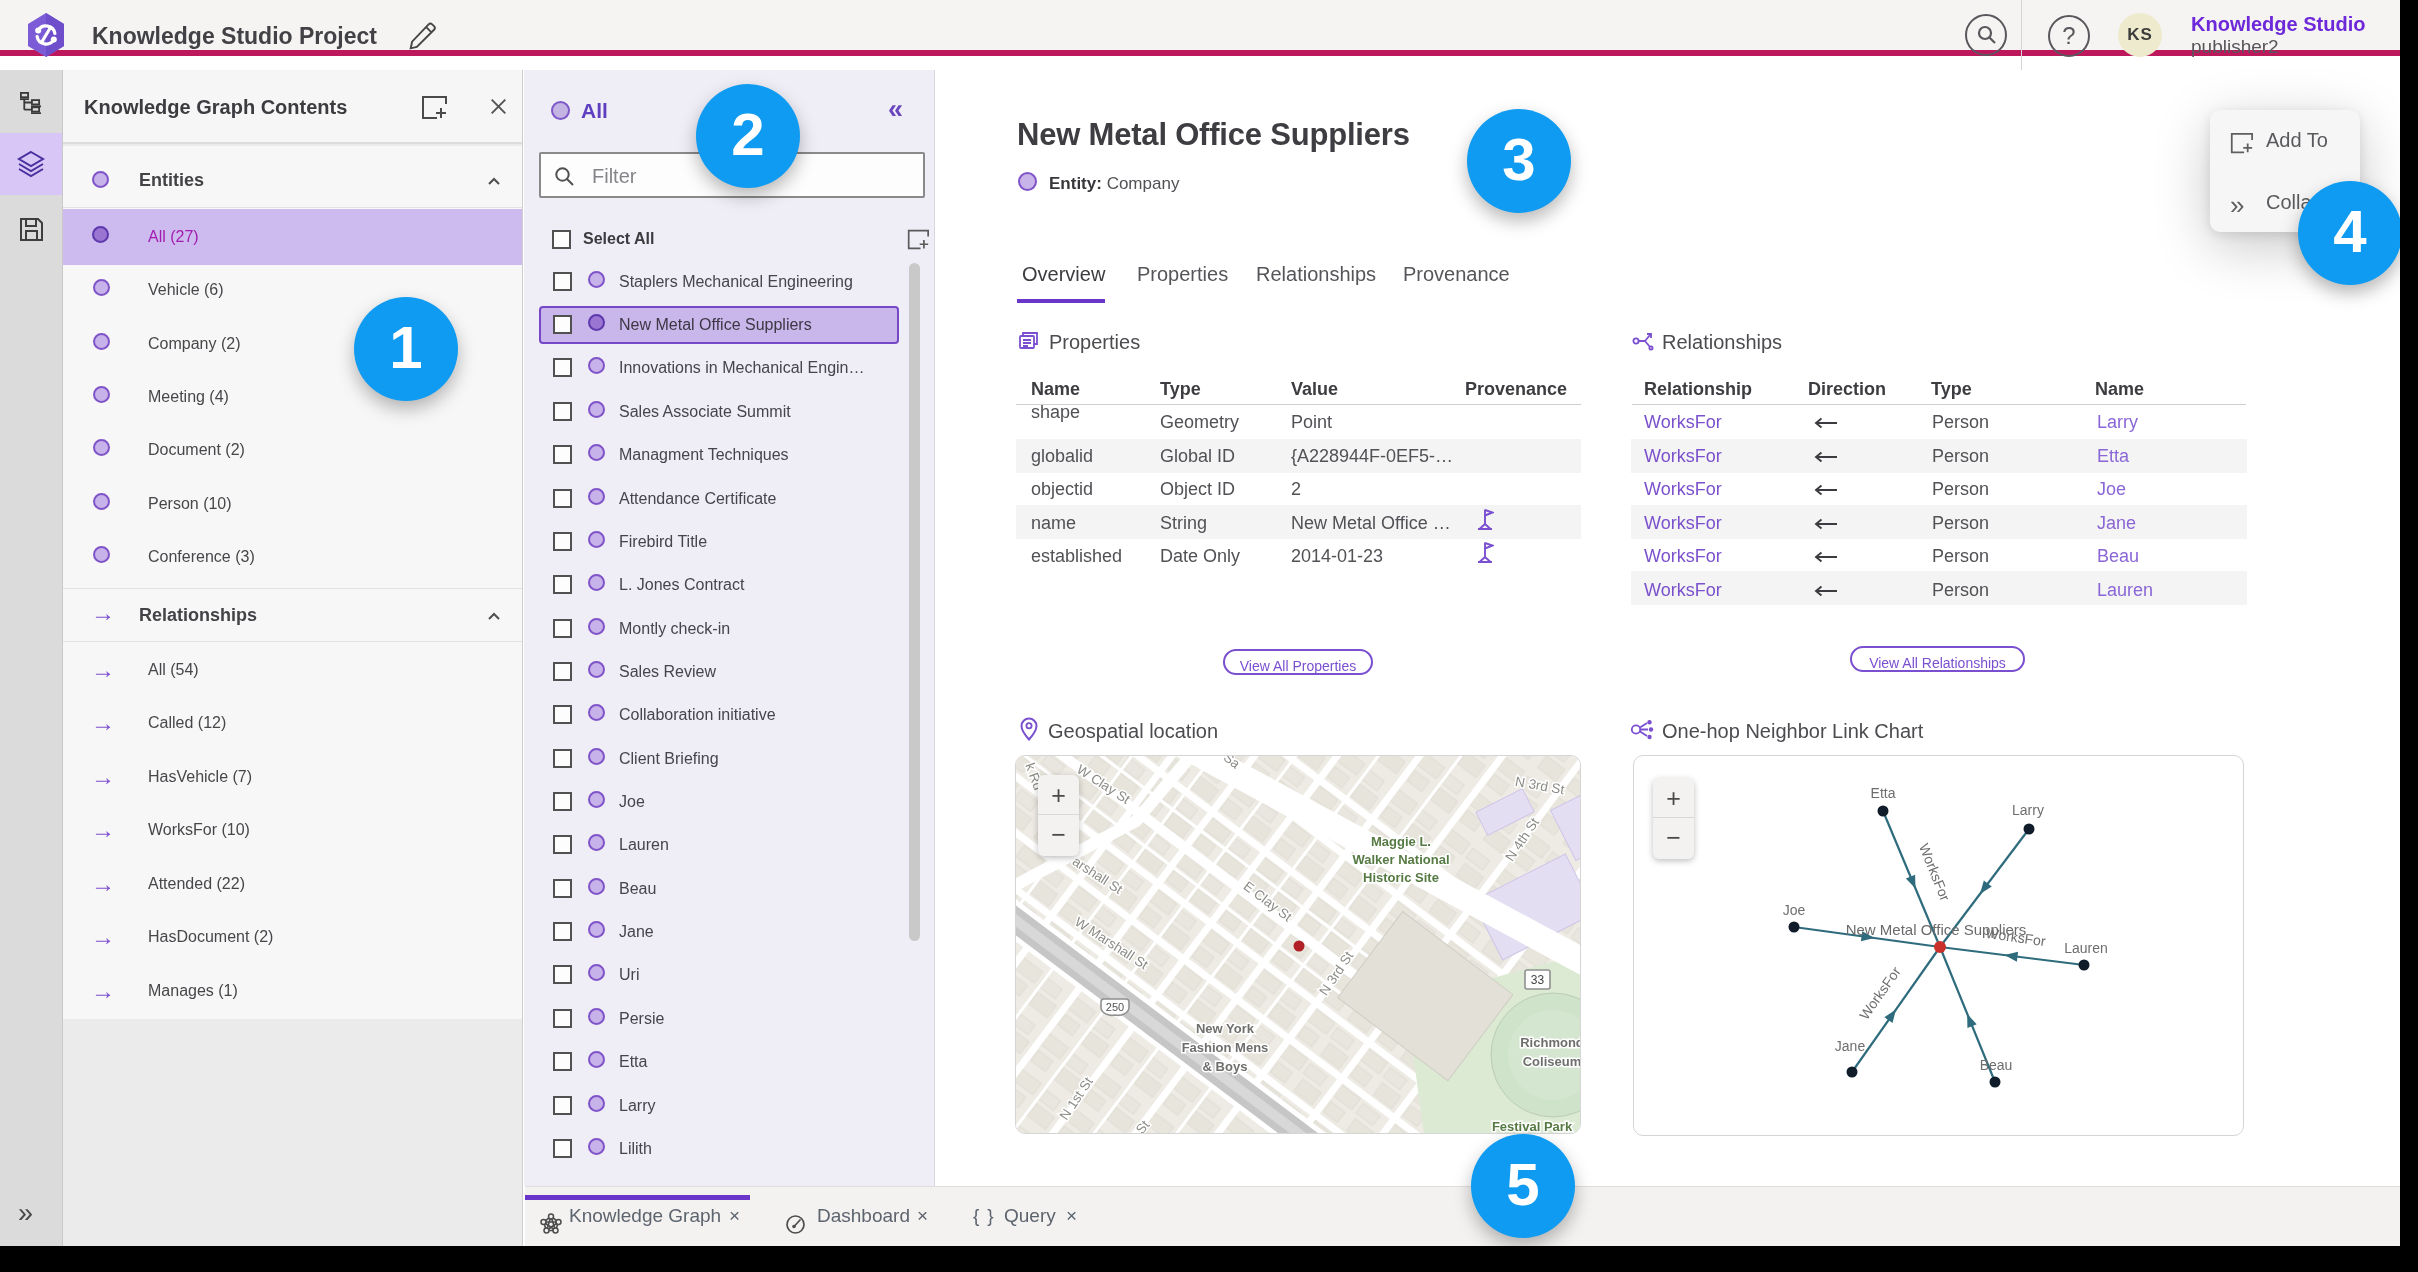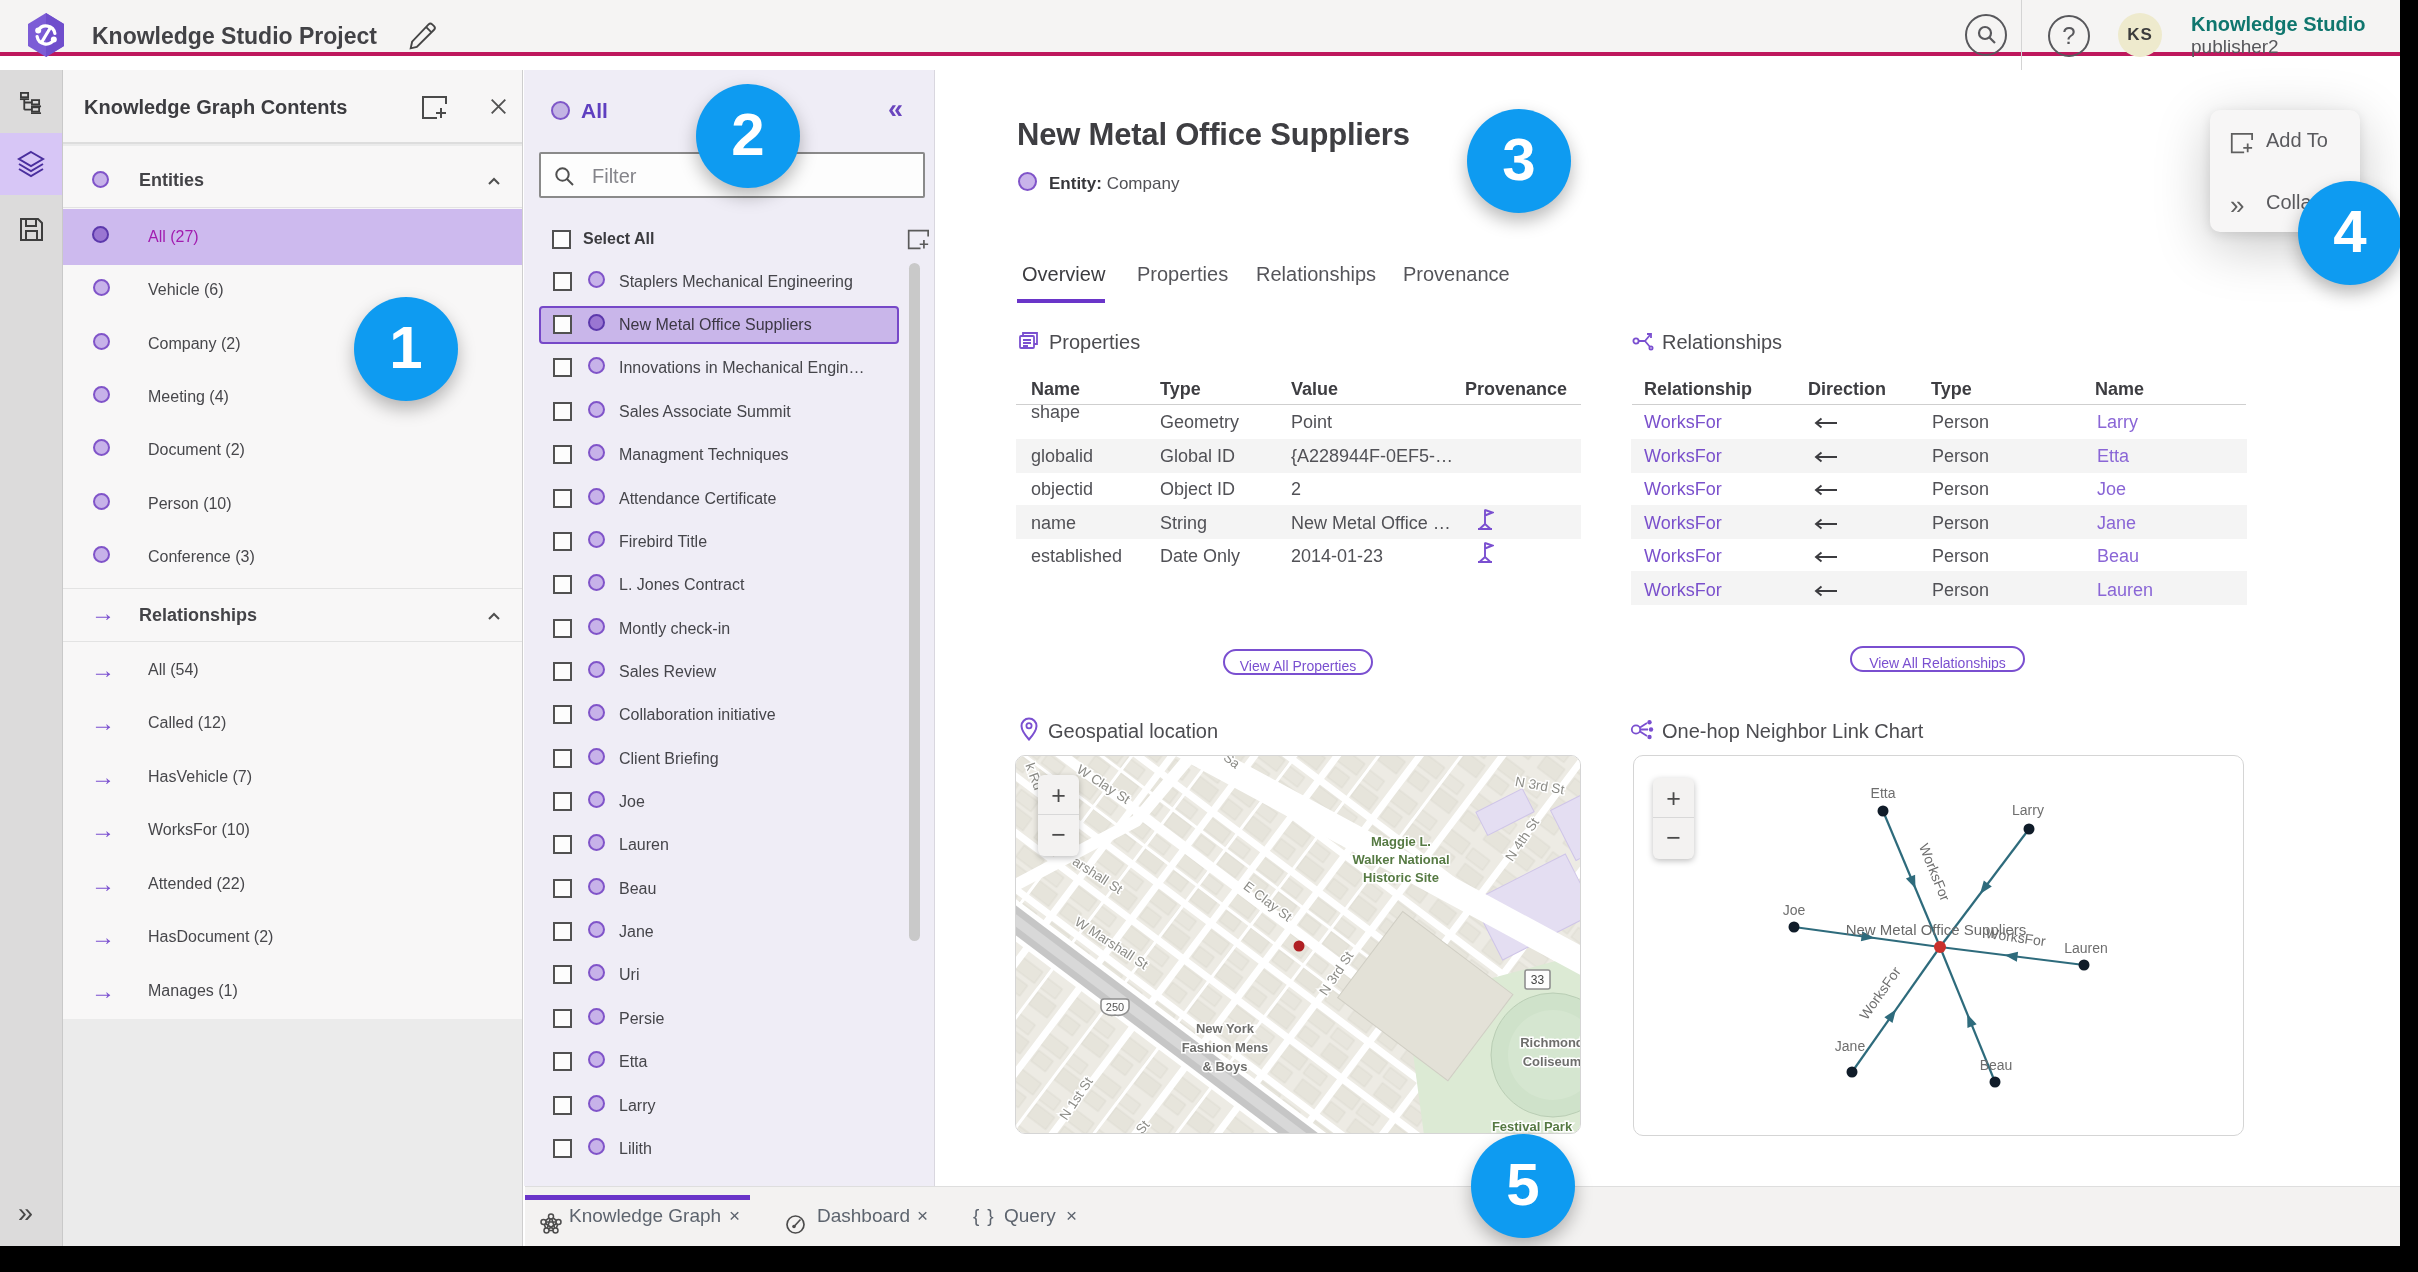--- a/index.html
+++ b/index.html
@@ -1,26 +1,26 @@
 <!DOCTYPE html>
 <html><head>
 <meta charset="utf-8">
 <style>
 *{margin:0;padding:0;box-sizing:border-box}
 html,body{width:2418px;height:1272px;background:#000;overflow:hidden}
 body{font-family:"Liberation Sans",sans-serif;color:#4a4a4e;position:relative}
 .a{position:absolute}
 #app{position:absolute;left:0;top:0;width:2400px;height:1246px;background:#fff;overflow:hidden}
 
-#hdr{position:absolute;left:0;top:0;width:2400px;height:56px;background:#f5f4f3;border-bottom:4px solid #be185d}
+#hdr{position:absolute;left:0;top:0;width:2400px;height:56px;background:#f5f4f3;border-bottom:6px solid #be185d}
 #hdr .title{position:absolute;left:92px;top:23px;font-size:23px;font-weight:700;color:#424246}
 .cbtn{position:absolute;width:42px;height:42px;border:2px solid #58585c;border-radius:50%}
 #ks{position:absolute;left:2118px;top:13px;width:44px;height:44px;border-radius:50%;background:#eeeacd;color:#3c3c3c;font-size:17px;font-weight:700;letter-spacing:1px;text-align:center;line-height:44px}
 #uname{position:absolute;left:2191px;top:13px;line-height:22px;font-size:20px}
-#uname b{color:#0f766e}
+#uname b{color:#6d28d9}
 #uname span{color:#57575b;font-size:19px}
 
 #rail{position:absolute;left:0;top:70px;width:63px;height:1176px;background:#dcdbdb;border-right:1px solid #c9c9c9}
 #railsel{position:absolute;left:0;top:63px;width:62px;height:62px;background:#d7c6f6}
 #railmore{position:absolute;left:18px;top:1128px;font-size:27px;color:#474747}
 
 #p1{position:absolute;left:63px;top:70px;width:460px;height:1176px;background:#ebebeb;border-right:1px solid #cecece}
 #p1h{position:absolute;left:0;top:0;width:100%;height:74px;background:#f7f6f6;border-bottom:2px solid #dddddd}
 #p1h .t{position:absolute;left:21px;top:26px;font-size:20px;font-weight:700;color:#3c3c40}
 #p1b{position:absolute;left:0;top:76px;width:100%;height:873px;background:#f8f7f7}

